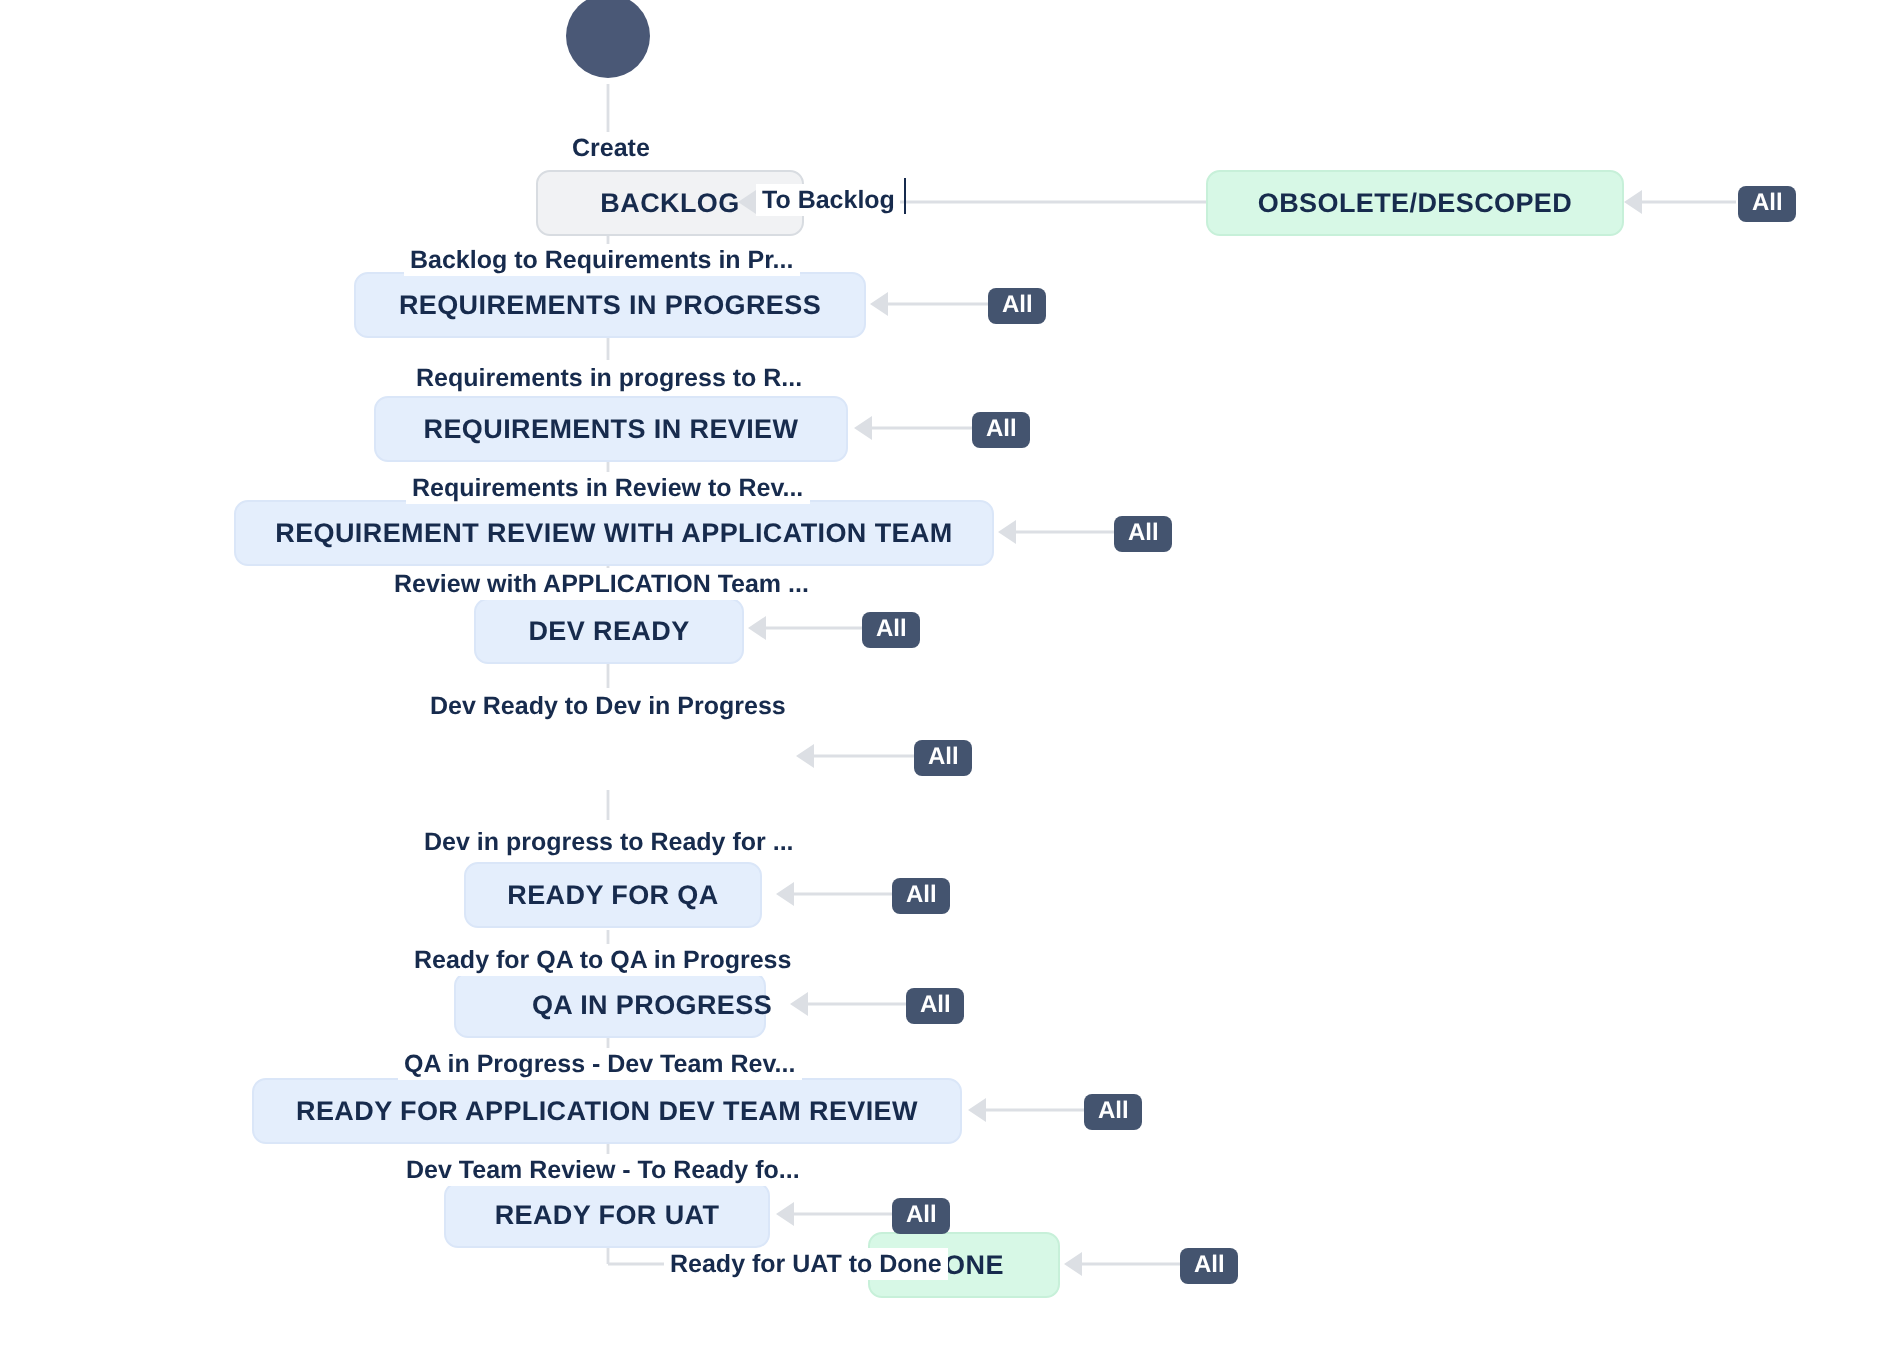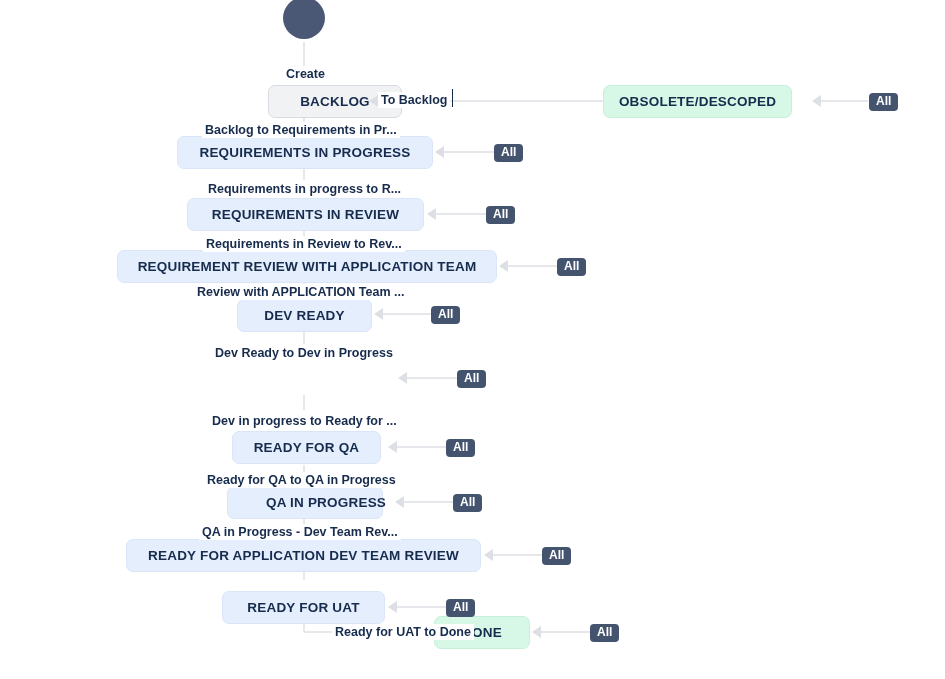--- a/index.html
+++ b/index.html
@@ -118,21 +118,21 @@
     </g>
   </svg>
 
   <div class="start-circle" style="left:283px; top:-3px;"></div>
   <div class="edge-label" style="left:283px; top:66px;">Create</div>
 
   <div class="node gray" style="left:243px; top:85px; width:134px; height:33px;margin-left:25px;">
     <span>BACKLOG</span>
   </div>
 
-  <div class="node green" style="left:603px; top:85px; width:189px; height:33px;justify-content:center;">
+  <div class="node green" style="left:603px; top:85px; width:209px; height:33px;justify-content:center;">
     <span>OBSOLETE/DESCOPED</span>
   </div>
 
   <div class="node blue" style="left:177px; top:136px; width:256px; height:33px;">
     <span>REQUIREMENTS IN PROGRESS</span>
   </div>
 
   <div class="node blue" style="left:187px; top:198px; width:237px; height:33px;">
     <span>REQUIREMENTS IN REVIEW</span>
   </div>
@@ -191,20 +191,21 @@
   <div class="edge-label" style="left:194px; top:284px;">Review with APPLICATION Team ...</div>
 
   <div class="edge-label" style="left:212px; top:345px;">Dev Ready to Dev in Progress</div>
 
   <div class="edge-label" style="left:209px; top:413px;">Dev in progress to Ready for ...</div>
 
   <div class="edge-label" style="left:204px; top:472px;">Ready for QA to QA in Progress</div>
 
   <div class="edge-label" style="left:199px; top:524px;">QA in Progress - Dev Team Rev...</div>
 
+  <div class="edge-label" style="left:200px; top:577px;">Dev Team Review - To Ready fo...</div>
 
   <div class="edge-label" style="left:332px; top:624px; z-index:5;">Ready for UAT to Done</div>
 
   <div class="all-badge" style="left:869px; top:93px;">All</div>
   <div class="all-badge" style="left:494px; top:144px;">All</div>
   <div class="all-badge" style="left:486px; top:206px;">All</div>
   <div class="all-badge" style="left:557px; top:258px;">All</div>
   <div class="all-badge" style="left:431px; top:306px;">All</div>
   <div class="all-badge" style="left:457px; top:370px;">All</div>
   <div class="all-badge" style="left:446px; top:439px;">All</div>

